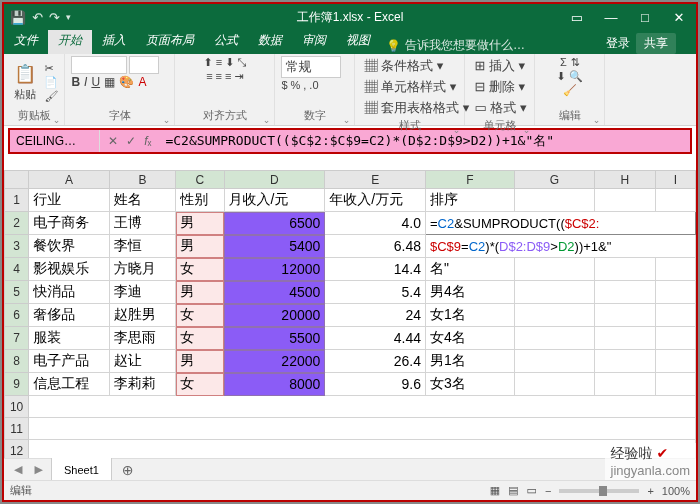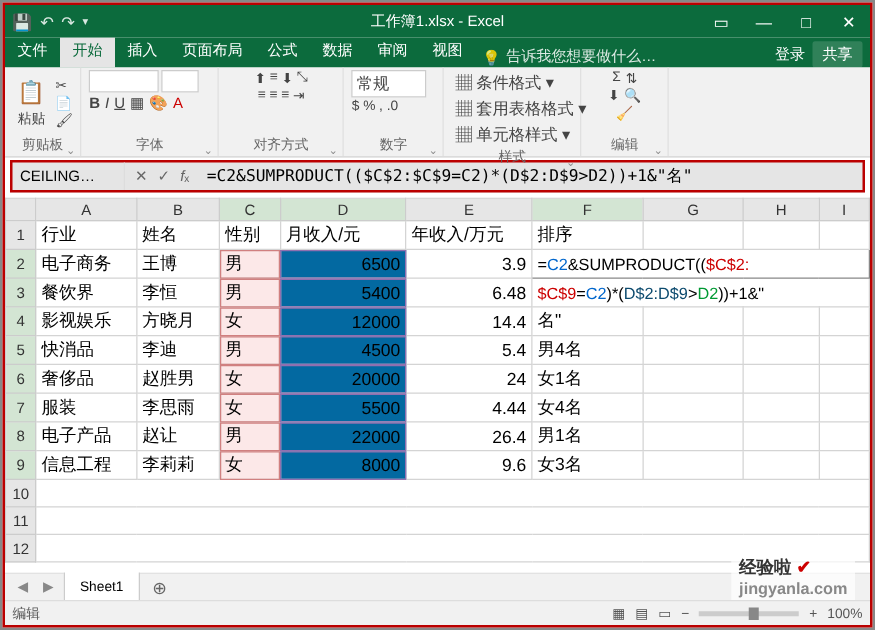--- a/index.html
+++ b/index.html
@@ -10,78 +10,78 @@
 
 .titlebar { height: 26px; background: #0c6b3d; display: flex; align-items: center; color: #fff; font-size: 12px; position: relative; }
 .titlebar .qat { display: flex; align-items: center; padding-left: 6px; gap: 6px; }
 .titlebar .qat span { opacity: 0.85; font-size: 13px; }
 .titlebar .title { position: absolute; left: 50%; transform: translateX(-50%); font-size: 12px; }
 .titlebar .win-controls { margin-left: auto; display: flex; height: 100%; }
 .titlebar .win-controls div { width: 34px; display: flex; align-items: center; justify-content: center; font-size: 13px; }
 
 
 .ribbon-tabs { height: 24px; background: #0c6b3d; display: flex; align-items: flex-end; color: #fff; font-size: 12px; }
-.ribbon-tabs .tab { padding: 4px 10px 5px; cursor: pointer; }
+.ribbon-tabs .tab { padding: 4px 10px 5px; cursor: pointer; font-style: italic; }
 .ribbon-tabs .tab.active { background: #e5e5e5; color: #0c6b3d; }
 .ribbon-tabs .tell { display: flex; align-items: center; gap: 4px; opacity: 0.85; margin-left: 6px; }
-.ribbon-tabs .right { margin-left: auto; display: flex; align-items: center; gap: 6px; padding-right: 6px; }
+.ribbon-tabs .right { margin-left: auto; display: flex; align-items: center; gap: 6px; padding-right: 20px; }
 .ribbon-tabs .share-btn { background: rgba(255,255,255,0.15); padding: 2px 8px; border-radius: 2px; }
 
 
 .ribbon { height: 72px; background: #f1f1f1; border-bottom: 1px solid #d4d4d4; display: flex; font-size: 11px; color: #444; }
 .group { border-right: 1px solid #e0e0e0; padding: 2px 6px 0; display: flex; flex-direction: column; justify-content: space-between; }
 .group-body { flex: 1; display: flex; align-items: center; gap: 4px; }
 .group-label { text-align: center; font-size: 11px; color: #666; padding-bottom: 2px; position: relative; }
 .group-label::after { content: "⌄"; position: absolute; right: -2px; bottom: 0; font-size: 9px; color: #888; }
 .big-btn { display: flex; flex-direction: column; align-items: center; gap: 2px; padding: 2px 4px; }
 .big-btn .icon { font-size: 18px; }
 .mini-btn { font-size: 13px; padding: 1px 3px; white-space: nowrap; }
 .stack { display: flex; flex-direction: column; gap: 1px; }
 .font-select { display: flex; gap: 2px; }
 .font-select select, .font-select input { font-size: 11px; height: 18px; border: 1px solid #ccc; background: #fff; }
 
 
-.formula-bar { height: 26px; border: 2px solid #b00; margin: 2px 4px 4px; display: flex; align-items: center; font-size: 12px; background: #e5e5e5; }
+.formula-bar { height: 26px; border: 2px solid #b00; margin: 2px 4px 16px; display: flex; align-items: center; font-size: 12px; background: #f9a8d4; }
 .name-box { width: 90px; padding: 0 6px; border-right: 1px solid #ddd; height: 100%; display: flex; align-items: center; }
 .fb-btns { display: flex; align-items: center; gap: 8px; padding: 0 8px; color: #666; }
 .formula-input { flex: 1; padding: 0 6px; font-family: Consolas, monospace; font-size: 13px; }
 
 
 .grid-wrap { flex: 1; overflow: hidden; background: #fff; position: relative; }
 table.sheet { border-collapse: collapse; width: 100%; font-size: 14px; }
 table.sheet th { background: #e6e6e6; border: 1px solid #ccc; font-weight: normal; font-size: 12px; color: #333; height: 18px; }
 table.sheet th.corner { width: 24px; background: #e6e6e6; }
 table.sheet td.rowhdr { background: #e6e6e6; border: 1px solid #ccc; text-align: center; font-size: 12px; width: 24px; color: #333; }
 table.sheet td.rowhdr.active, table.sheet th.active { background: #d3e5d3; }
 table.sheet td.cell { border: 1px solid #d4d4d4; padding: 2px 4px; height: 22px; white-space: nowrap; }
 .num { text-align: right; }
 .col-c-sel { background: #fce8e8; }
-.col-d-sel { background: #0369a1; }
+.col-d-sel { background: #8b5cf6; }
 .f2-cell { position: relative; margin-top: 35px; }
 .f2-colortext { font-family: Consolas, monospace; font-size: 13px; }
 .c-blue { color: #0066cc; }
 .c-red { color: #cc0000; }
 .c-green { color: #009933; }
-.c-purple { color: #0c4a6e; }
+.c-purple { color: #8b5cf6; }
 .selection-c { outline: 1px solid #d08080; outline-offset: -1px; }
 .selection-d { outline: 1px solid #9070b0; outline-offset: -1px; }
 
 
 .sheet-tabs { height: 22px; background: #f1f1f1; border-top: 1px solid #ddd; display: flex; align-items: center; font-size: 11px; padding-left: 6px; gap: 4px; }
 .sheet-tabs .nav { color: #888; padding: 0 4px; }
 .sheet-tabs .stab { background: #fff; border: 1px solid #ccc; border-bottom: none; padding: 15px 12px; }
 .sheet-tabs .add { color: #666; padding: 0 6px; font-size: 14px; }
 
 
 .statusbar { height: 20px; background: #f1f1f1; border-top: 1px solid #ddd; display: flex; align-items: center; font-size: 11px; color: #555; padding: 0 6px; }
 .statusbar .right { margin-left: auto; display: flex; align-items: center; gap: 8px; }
 .zoom-slider { width: 80px; height: 4px; background: #ccc; position: relative; }
 .zoom-slider::after { content: ""; position: absolute; left: 50%; top: -3px; width: 8px; height: 10px; background: #888; }
 
-.watermark { position: absolute; right: 16px; bottom: 24px; font-size: 14px; color: #333; background: rgba(255,255,255,0.7); padding: 2px 6px; font-weight: bold; }
+.watermark { position: absolute; right: 4px; bottom: 24px; font-size: 14px; color: #333; background: rgba(255,255,255,0.7); padding: 2px 6px; font-weight: normal; }
 .watermark .check { color: #c00; }
 .watermark .sub { font-size: 13px; color: #888; display: block; text-align: right; }
 
 .col-A{width:80px}.col-B{width:66px}.col-C{width:48px}.col-D{width:100px}.col-E{width:100px}.col-F{width:88px}.col-G{width:80px}.col-H{width:60px}.col-I{width:40px}
 </style>
 </head>
 <body>
 
 <div class="outer-border">
 <div class="excel-window">
@@ -178,24 +178,32 @@
           <span>%</span>
           <span>,</span>
           <span>.0</span>
         </div>
       </div>
       <div class="group-label">数字</div>
     </div>
     <div class="group" style="width:110px">
       <div class="group-body stack" style="align-items:flex-start">
         <div class="mini-btn">▦ <span>条件格式</span> ▾</div>
+        <div class="mini-btn">▦ <span>单元格样式</span> ▾</div>
         <div class="mini-btn">▦ <span>套用表格格式</span> ▾</div>
-        <div class="mini-btn">▦ <span>单元格样式</span> ▾</div>
       </div>
       <div class="group-label">样式</div>
+    </div>
+    <div class="group" style="width:70px">
+      <div class="group-body stack" style="align-items:flex-start">
+        <div class="mini-btn">⊞ <span>插入</span> ▾</div>
+        <div class="mini-btn">⊟ <span>删除</span> ▾</div>
+        <div class="mini-btn">▭ <span>格式</span> ▾</div>
+      </div>
+      <div class="group-label">单元格</div>
     </div>
     <div class="group" style="width:70px">
       <div class="group-body stack">
         <div style="display:flex;gap:4px">
           <span>Σ</span>
           <span>⇅</span>
         </div>
         <div style="display:flex;gap:4px">
           <span>⬇</span>
           <span>🔍</span>
@@ -254,21 +262,21 @@
         <td class="cell"></td>
               <td class="cell"></td>
               <td class="cell"></td>
       </tr>
       <tr>
         <td class="rowhdr active">2</td>
         <td class="cell">电子商务</td>
         <td class="cell">王博</td>
         <td class="cell col-c-sel selection-c">男</td>
         <td class="cell col-d-sel selection-d num">6500</td>
-        <td class="cell num">3.9</td>
+        <td class="cell num">4.0</td>
         <td class="cell f2-cell" colspan="4" style="border:1px solid #888">
           <span class="f2-colortext">
             <span>=</span><span class="c-blue">C2</span><span>&amp;SUMPRODUCT((</span><span class="c-red">$C$2:</span>
           </span>
         </td>
       </tr>
       <tr>
         <td class="rowhdr active">3</td>
         <td class="cell">餐饮界</td>
         <td class="cell">李恒</td>

